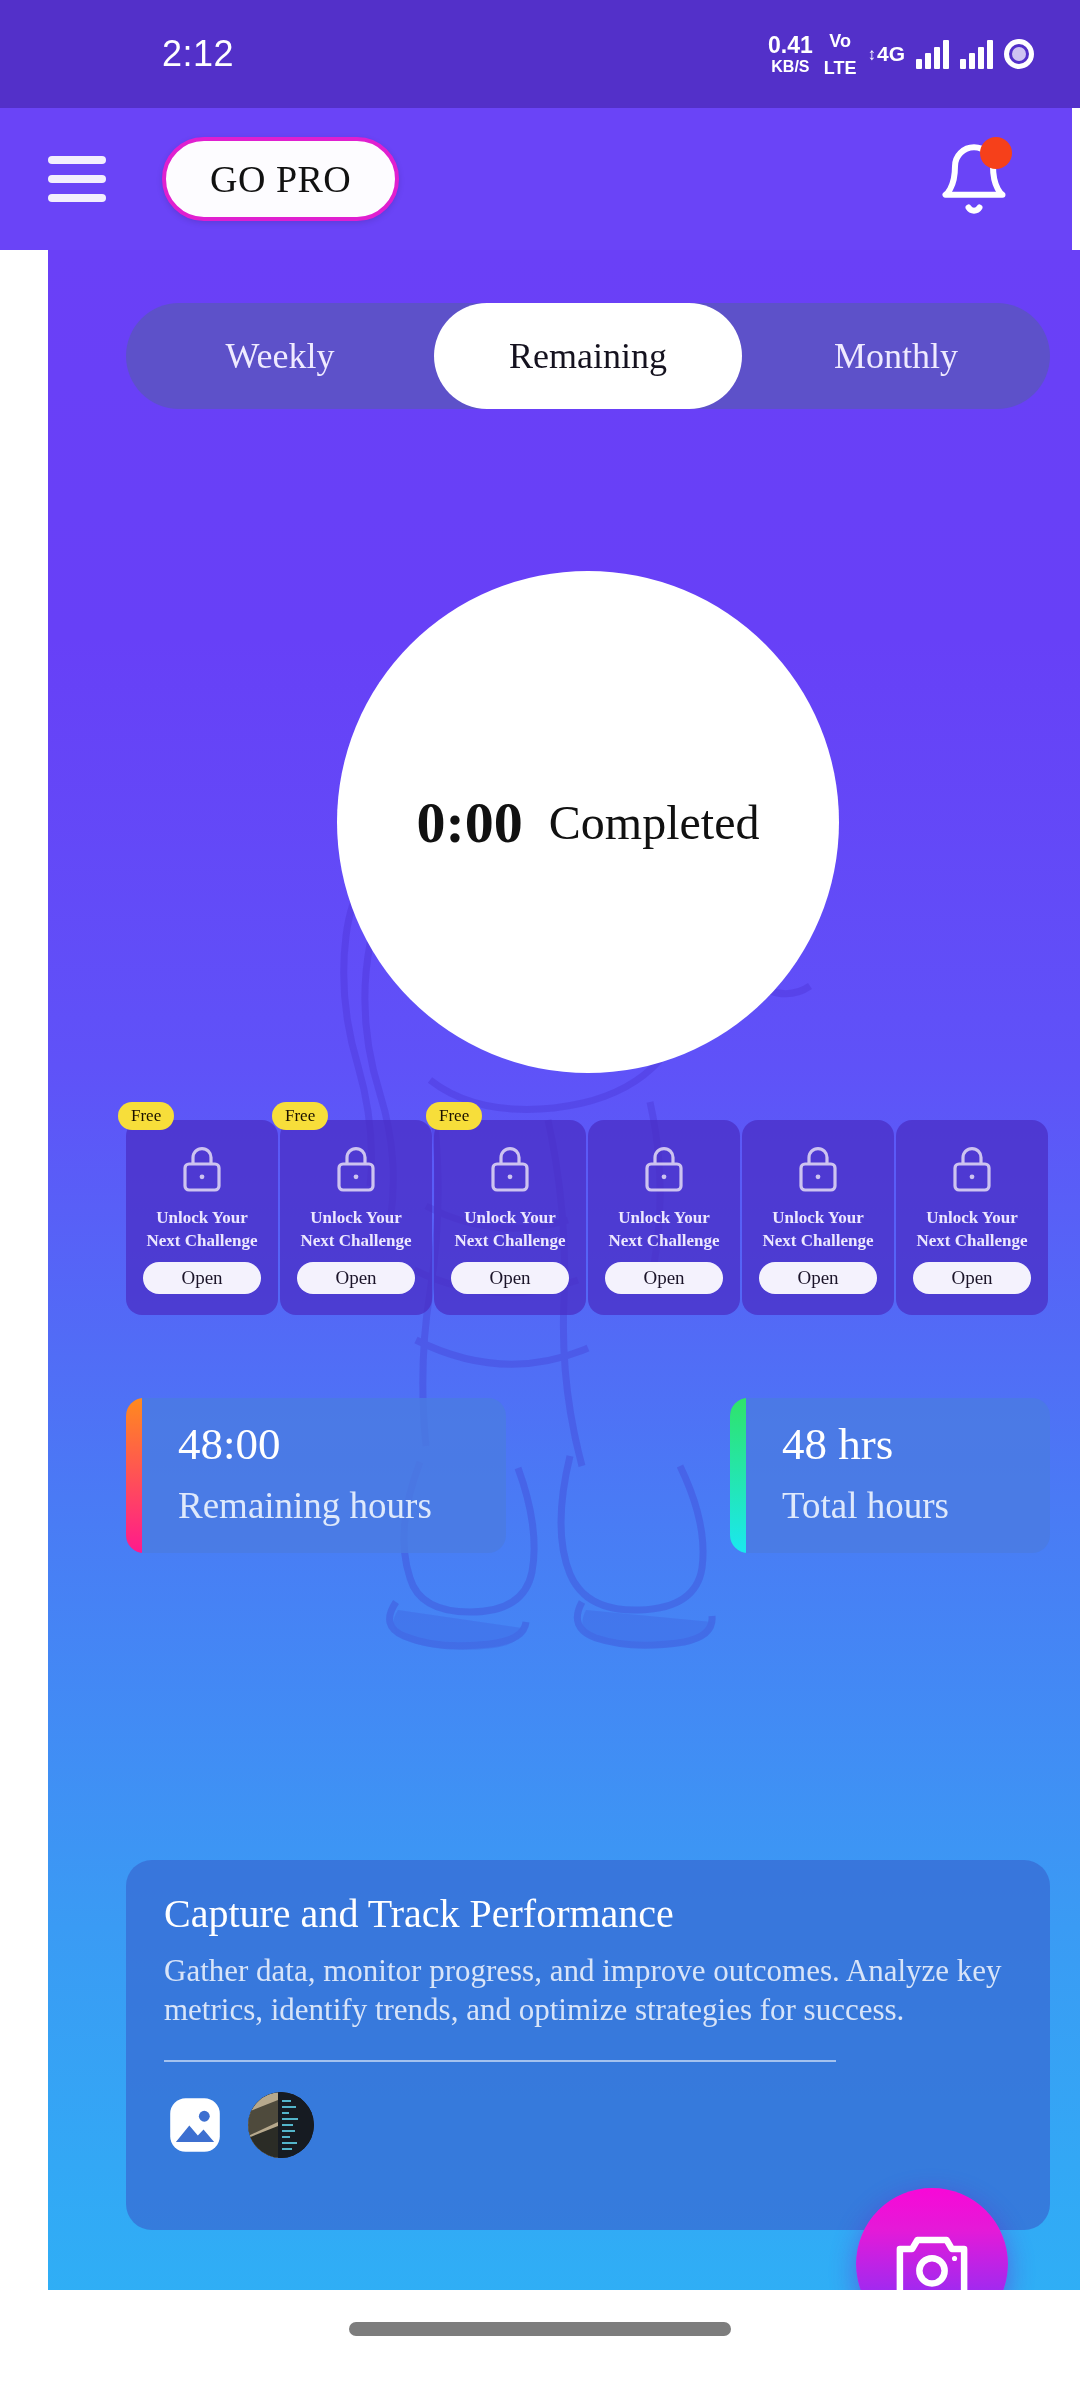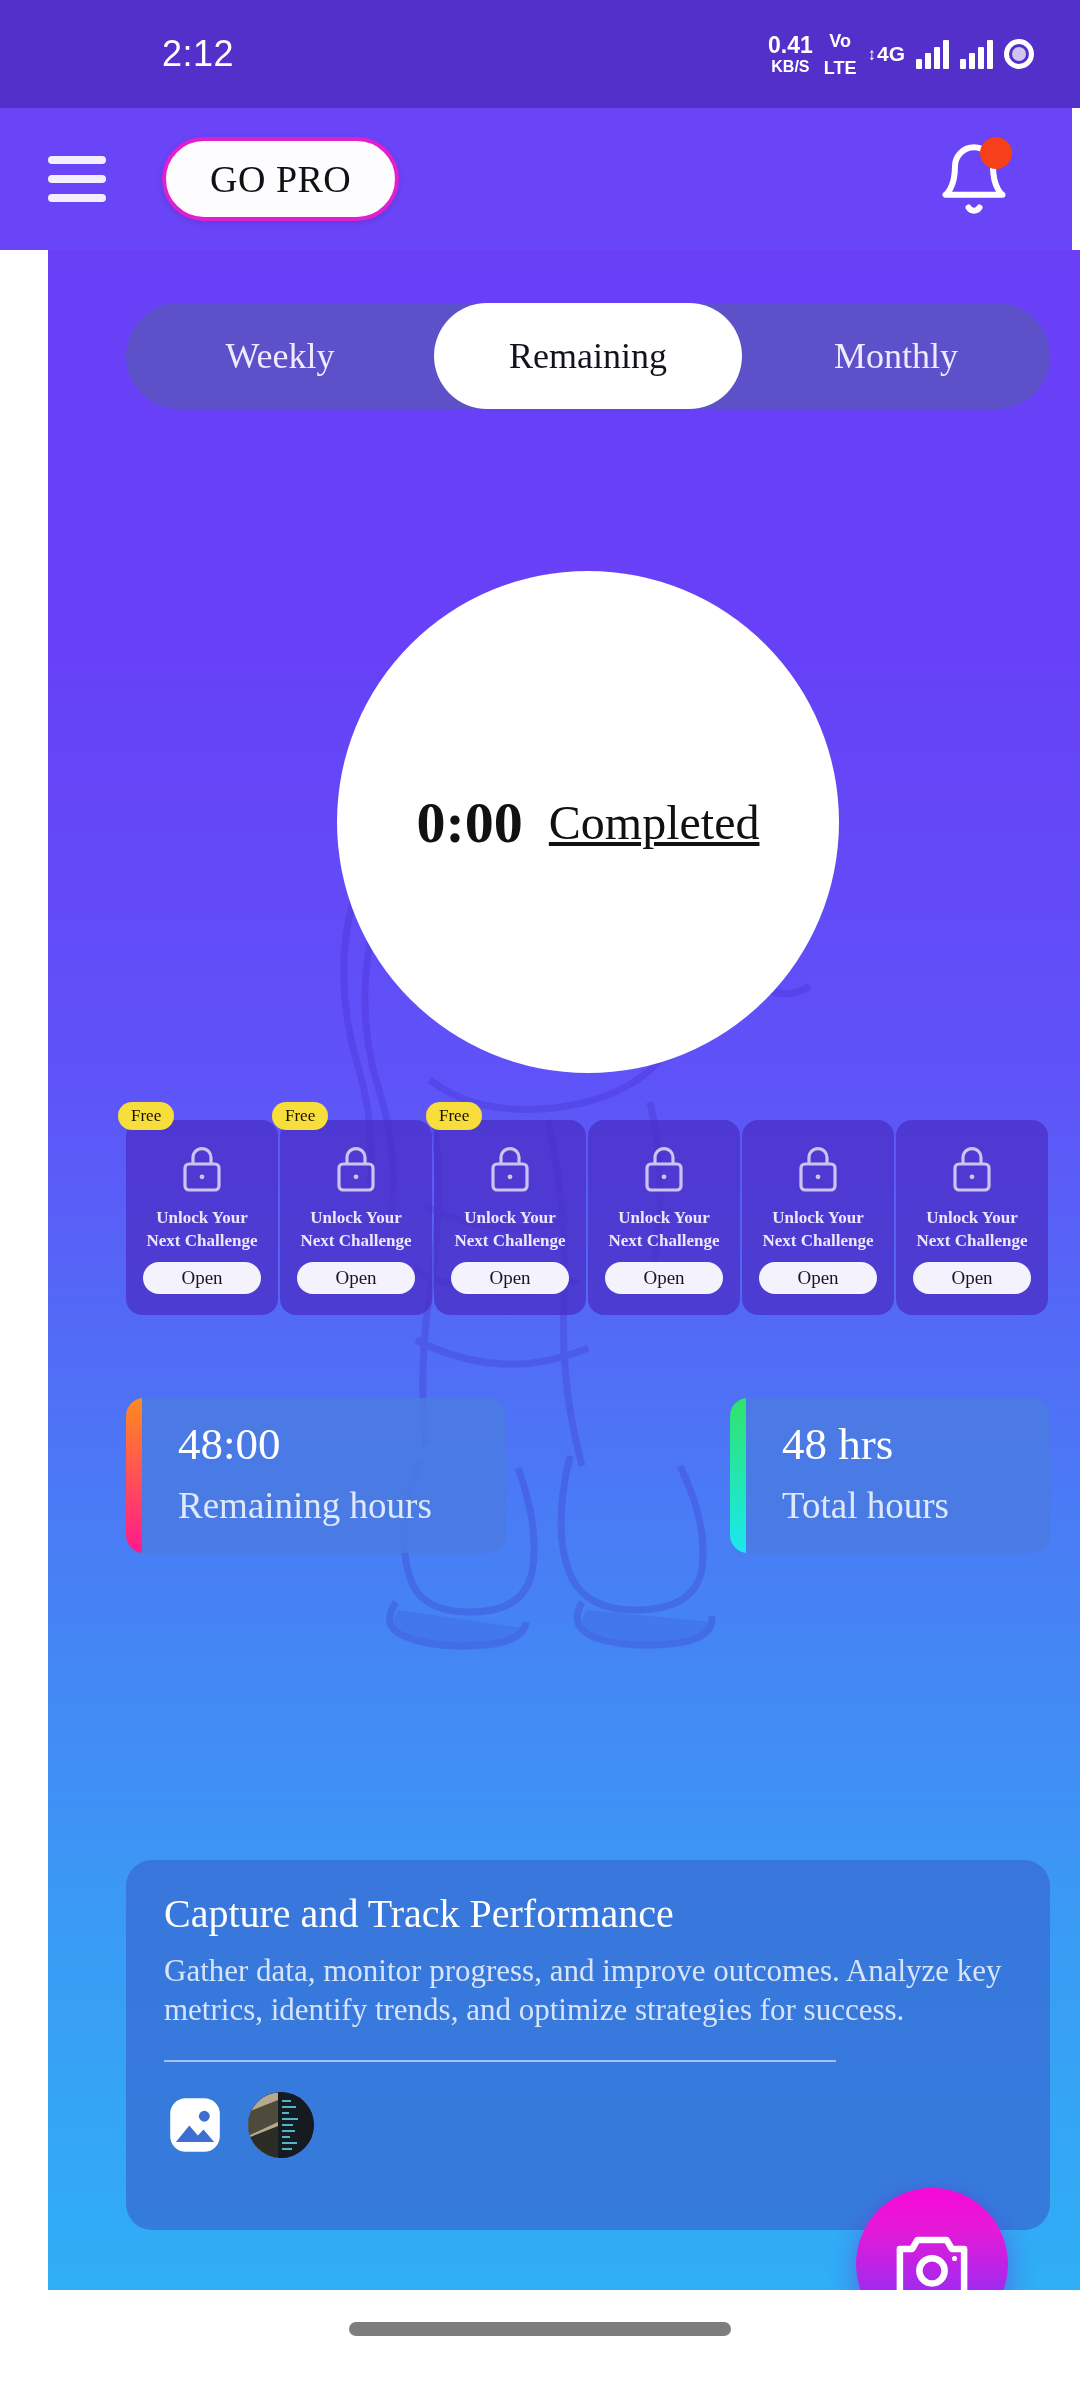--- a/index.html
+++ b/index.html
@@ -88,21 +88,21 @@
 
   
   .pg-title{ position:absolute; top:470px; left:0; width:1080px; text-align:center;
              color:#f1ecff; font-size:43px; font-family:"Liberation Serif",serif; }
 
   
   .donut{ position:absolute; left:289px; top:321px; width:502px; height:502px;
           border-radius:50%; background:#ffffff; display:flex; flex-direction:row;
           align-items:center; justify-content:center; gap:26px; }
   .donut .val{ font-size:58px; font-weight:700; color:#111; font-family:"Liberation Serif",serif; }
-  .donut .lab{ font-size:48px; color:#111; font-family:"Liberation Serif",serif;text-decoration:underline; }
+  .donut .lab{ font-size:48px; color:#111; font-family:"Liberation Serif",serif; }
   .cards-row{ position:absolute; top:0; left:78px; display:flex; gap:1px; }
   .ccard{ position:relative; width:152px; height:195px; background:rgba(74,44,196,.72);
           border-radius:16px; margin-right:1px; display:flex; flex-direction:column;
           align-items:center; padding-top:23px; }
   .ccard .free{ position:absolute; top:-18px; left:-8px; background:#f7de3a; color:#1b1100;
                 font-size:17px; border-radius:14px; padding:4px 13px;
                 font-family:"Liberation Serif",serif; }
   .lock{ width:48px; height:54px; margin-bottom:10px; }
   .ccard .t{ color:#ece7ff; font-size:17px; line-height:1.33; text-align:left;
              font-family:"Liberation Serif",serif; font-weight:700; }

